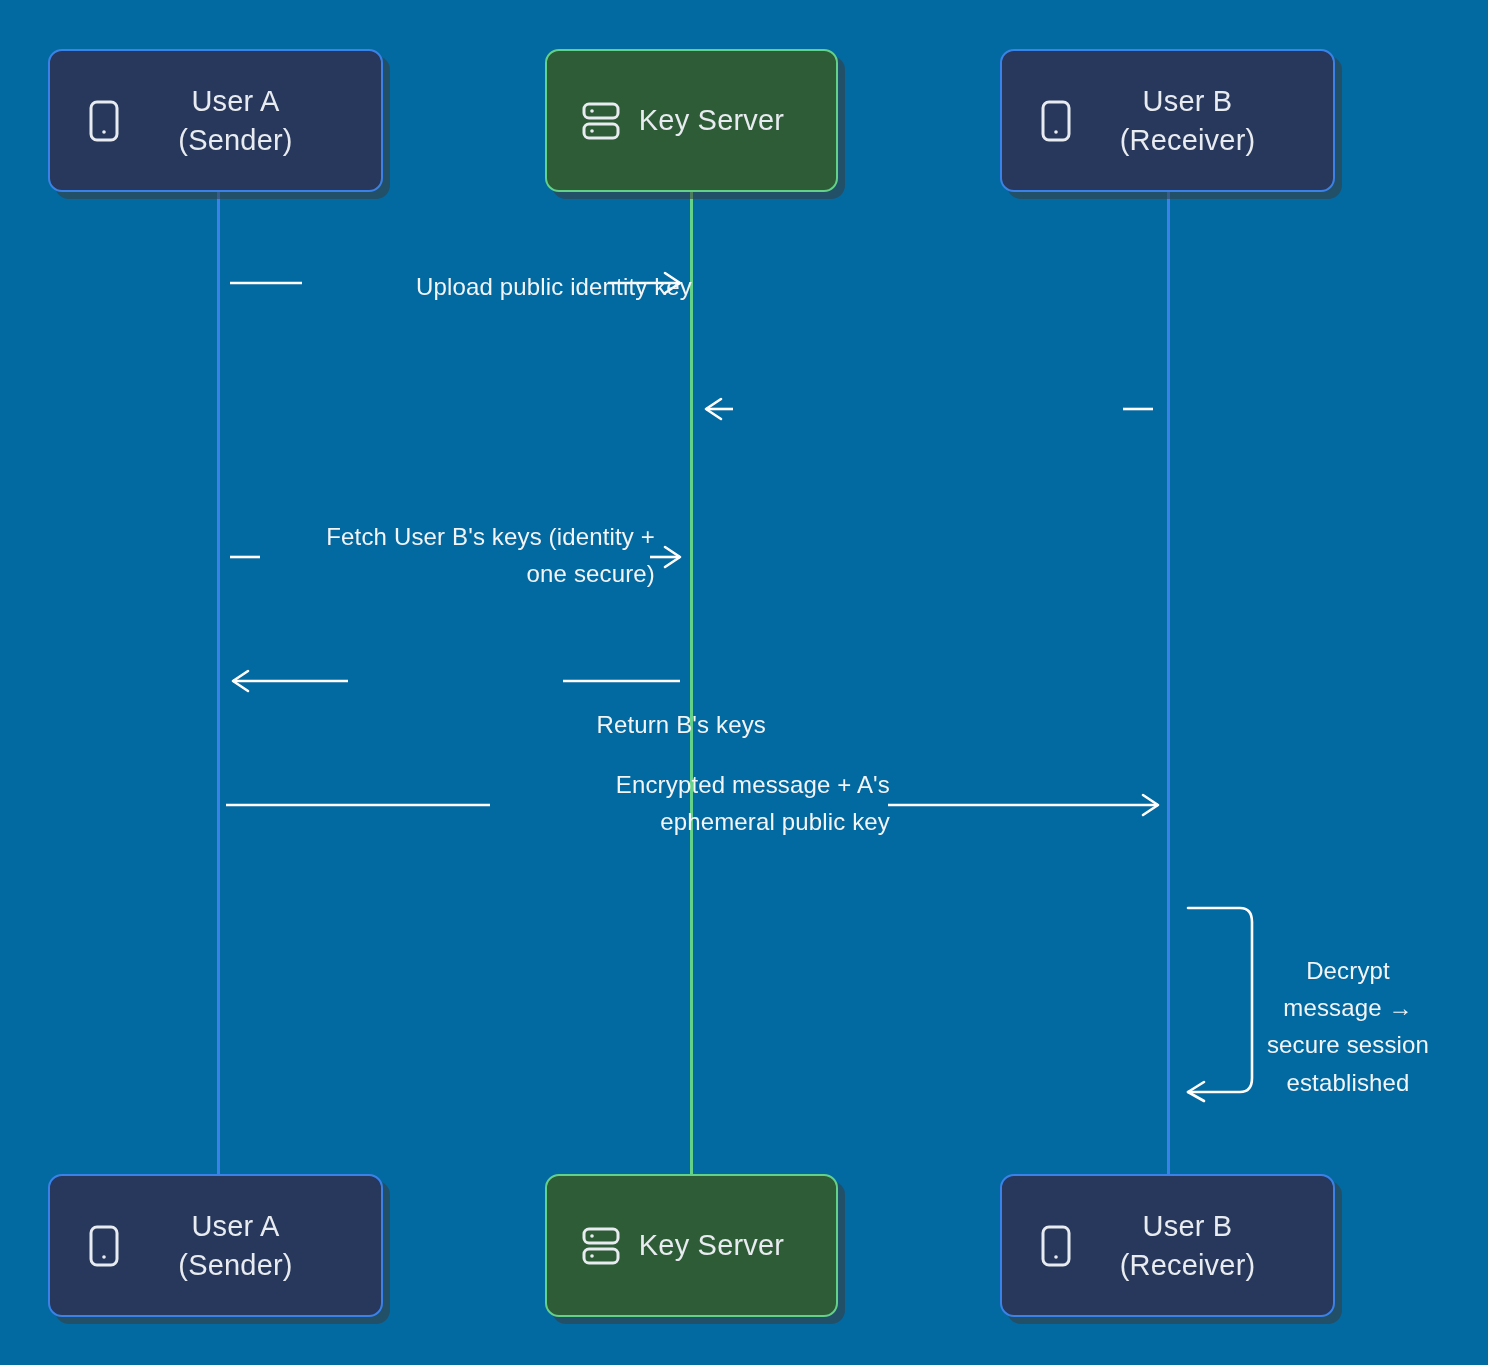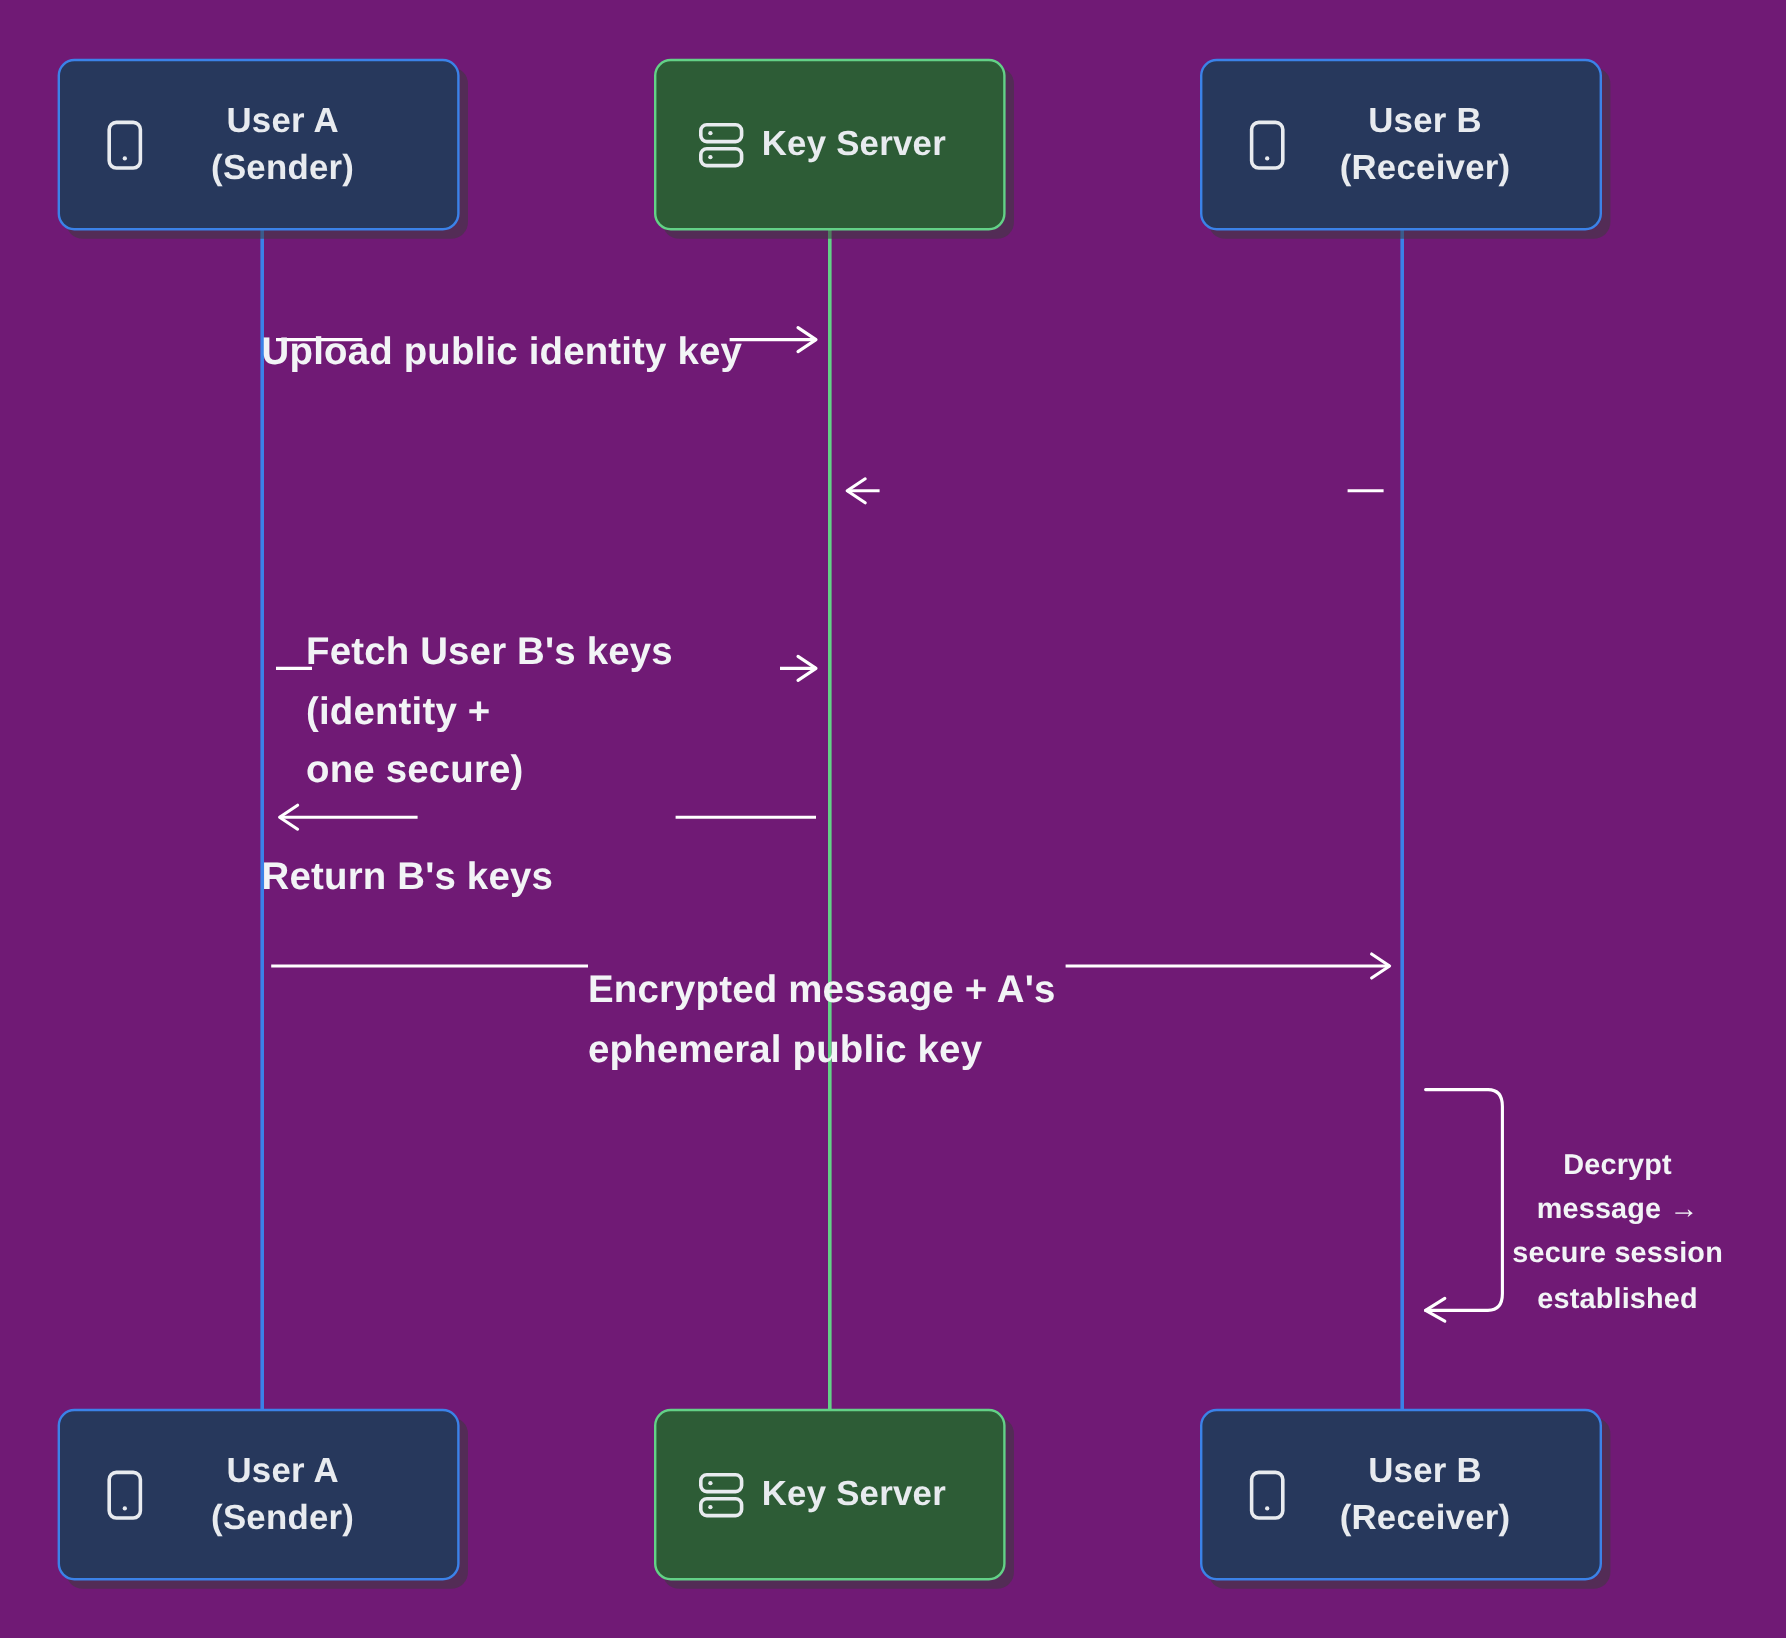--- a/index.html
+++ b/index.html
@@ -7,23 +7,22 @@
     padding: 0;
     background: #191919;
   }
   body {
     font-family: "Liberation Sans", sans-serif;
   }
   #canvas {
     position: relative;
     width: 1488px;
     height: 1365px;
-    background: #701a75;
+    background: #0369a1;
     overflow: hidden;
-    font-weight: bold;
   }
 
   
   .lifeline {
     position: absolute;
     width: 3px;
     top: 190px;
     height: 985px;
   }
   .lifeline.blue  { background: #3b82e8; }
@@ -69,23 +68,23 @@
   }
 
   
   .msg {
     position: absolute;
   }
   .msg svg { display: block; overflow: visible; }
   .msglabel {
     position: absolute;
     color: #f2f4f6;
-    font-size: 32px;
+    font-size: 24px;
     line-height: 1.55;
-    text-align: left;
+    text-align: right;
     white-space: pre-line;
     letter-spacing: .15px;
   }
   .selflabel {
     position: absolute;
     color: #f2f4f6;
     font-size: 24px;
     line-height: 1.55;
     text-align: center;
     white-space: pre-line;
@@ -172,21 +171,21 @@
   </div>
   <div class="msglabel" style="left:218px; top:706px; width:548px;">Return B's keys</div>
 
   <div class="msg" style="left:218px; top:790px;">
     <svg width="950" height="30" viewBox="0 0 950 30">
       <line x1="8" y1="15" x2="272" y2="15" stroke="#ffffff" stroke-width="2.6"></line>
       <line x1="670" y1="15" x2="940" y2="15" stroke="#ffffff" stroke-width="2.6"></line>
       <polyline points="925,5 940,15 925,25" fill="none" stroke="#ffffff" stroke-width="2.6" stroke-linecap="round" stroke-linejoin="round"></polyline>
     </svg>
   </div>
-  <div class="msglabel" style="left:490px; top:766px; width:400px;margin-top:34px;">Encrypted message + A's
+  <div class="msglabel" style="left:490px; top:766px; width:400px;">Encrypted message + A's
 ephemeral public key</div>
 
   <div class="msg" style="left:1168px; top:900px;">
     <svg width="110" height="200" viewBox="0 0 110 200">
       <path d="M 20 8 L 72 8 Q 84 8 84 22 L 84 178 Q 84 192 72 192 L 20 192" fill="none" stroke="#ffffff" stroke-width="2.6" stroke-linecap="round" stroke-linejoin="round"></path>
       <polyline points="36,182 20,192 36,201" fill="none" stroke="#ffffff" stroke-width="2.6" stroke-linecap="round" stroke-linejoin="round"></polyline>
     </svg>
   </div>
   <div class="selflabel" style="left:1253px; top:928px; width:190px;">Decrypt
 message →

